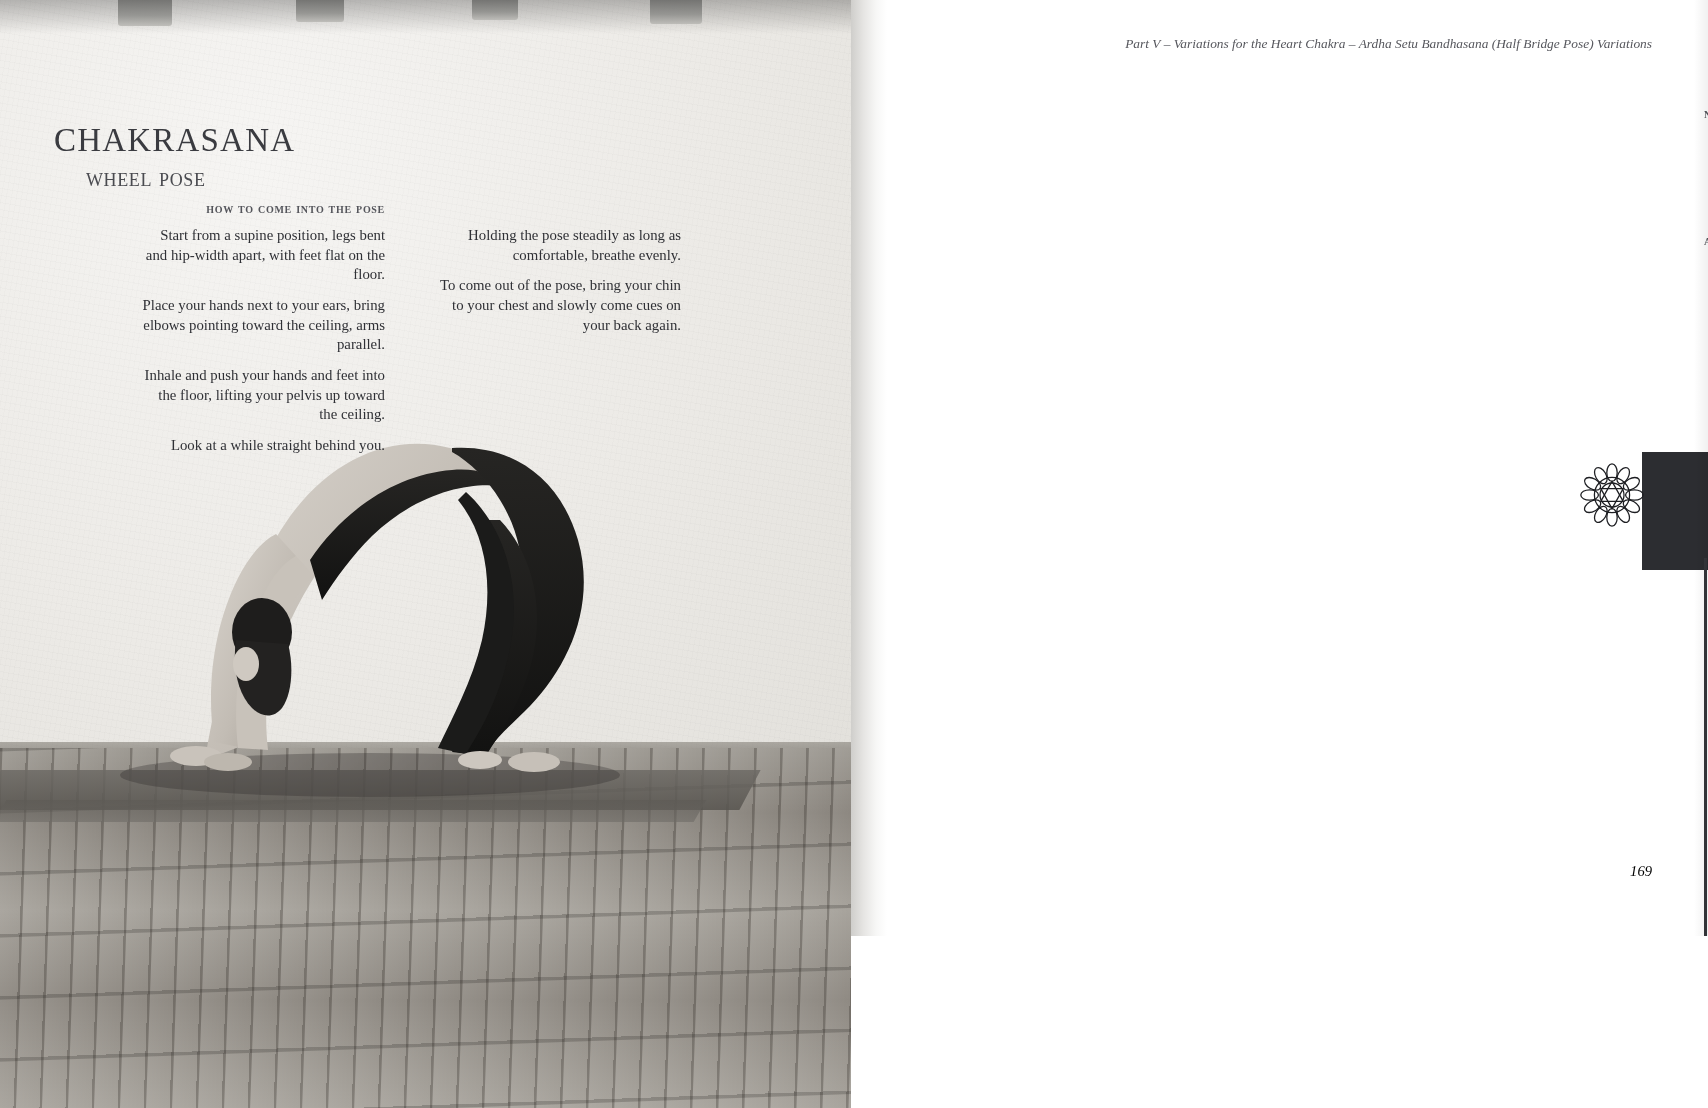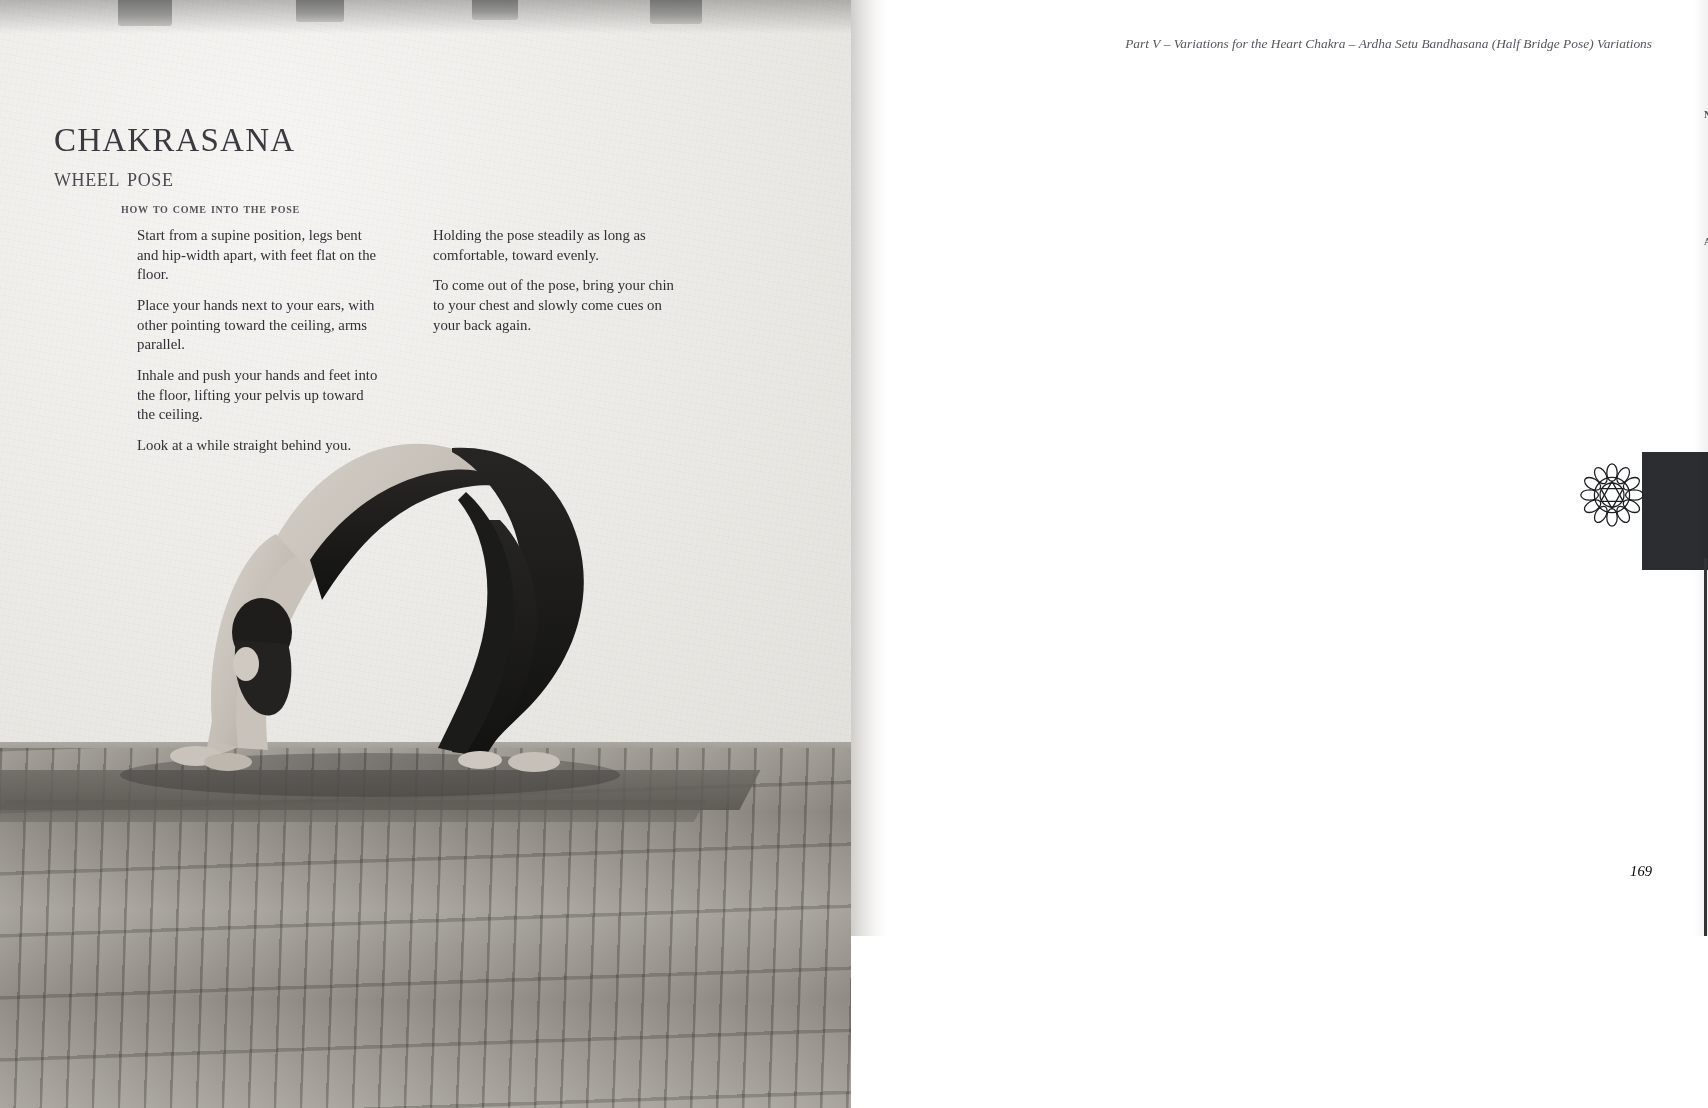--- a/index.html
+++ b/index.html
@@ -135,32 +135,33 @@
   }
   .title-main::first-letter { font-size: 1em; }
   .title-sub {
     margin-top: 4px;
     font-size: 26px;
     letter-spacing: 0.6px;
     color: #4a4b50;
     font-variant: small-caps;
     text-transform: lowercase;
     white-space: nowrap;
+    margin-left: 32px;
   }
 
   .lp-cols {
     position: absolute;
     left: 121px;
     top: 200px;
     width: 560px;
     display: flex;
     gap: 32px;
     z-index: 6;
   }
-  .lp-col { width: 270px; }
+  .lp-col { width: 270px; text-align: right; }
   .sec-head {
     font-size: 14.2px;
     font-weight: bold;
     font-variant: small-caps;
     text-transform: lowercase;
     letter-spacing: 0.7px;
     color: #54555b;
     margin: 0 0 9px 0;
   }
   .body-p {
@@ -328,27 +329,27 @@
 
     <div class="title-block">
       <div class="title-main">Chakrasana</div>
       <div class="title-sub">Wheel Pose</div>
     </div>
 
     <div class="lp-cols">
       <div class="lp-col">
         <div class="sec-head">How to come into the pose</div>
         <p class="body-p">Start from a supine position, legs bent and hip-width apart, with feet flat on the floor.</p>
-        <p class="body-p">Place your hands next to your ears, with other pointing toward the ceiling, arms parallel.</p>
+        <p class="body-p">Place your hands next to your ears, bring elbows pointing toward the ceiling, arms parallel.</p>
         <p class="body-p">Inhale and push your hands and feet into the floor, lifting your pelvis up toward the ceiling.</p>
         <p class="body-p">Look at a while straight behind you.</p>
       </div>
       <div class="lp-col">
         <div class="sec-head" style="visibility:hidden">&nbsp;</div>
-        <p class="body-p">Holding the pose steadily as long as comfortable, toward evenly.</p>
+        <p class="body-p">Holding the pose steadily as long as comfortable, breathe evenly.</p>
         <p class="body-p">To come out of the pose, bring your chin to your chest and slowly come cues on your back again.</p>
       </div>
     </div>
   </div>
 
   <div class="right-page">
     <div class="gutter"></div>
 
     <div class="running-head">Part V  –  Variations for the Heart Chakra  –  Ardha Setu Bandhasana (Half Bridge Pose) Variations</div>
 

